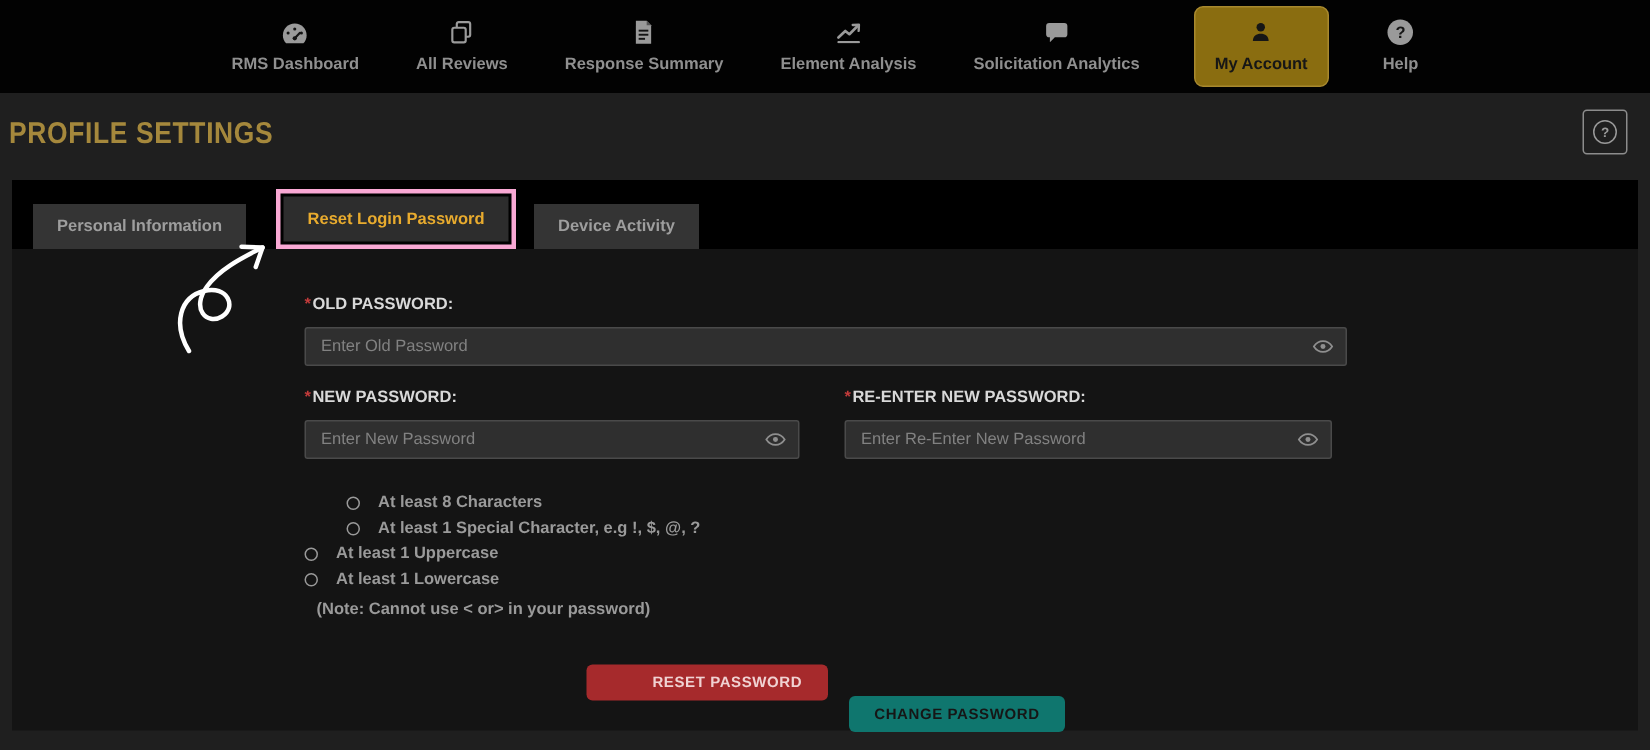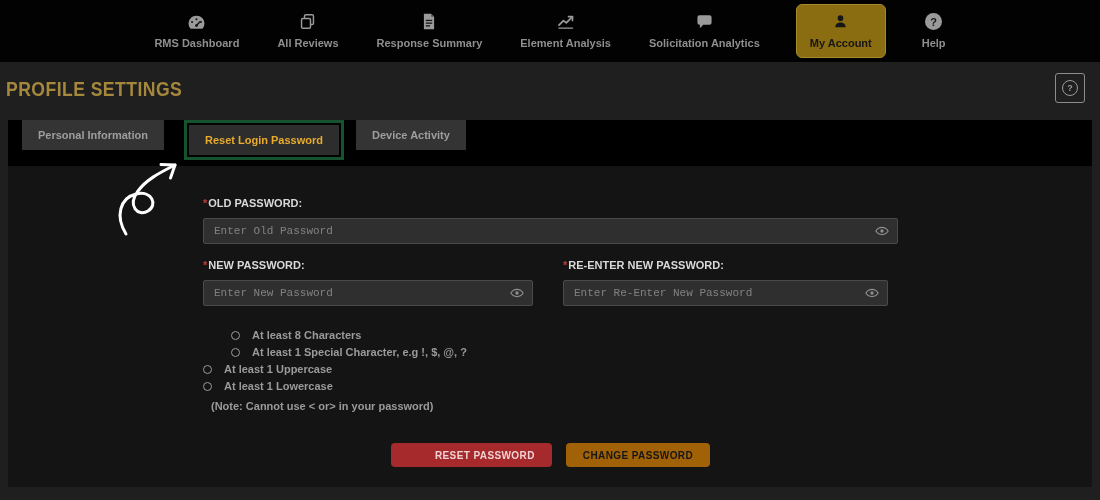--- a/index.html
+++ b/index.html
@@ -53,46 +53,46 @@
     display:flex; align-items:center; justify-content:center;
   }
 
   
   .panel {
     position:absolute; left:8px; top:120px; width:1084px; height:367px;
     background:#141414;
   }
   .tabrow {
     position:absolute; left:0; top:0; width:100%; height:46px;
-    background:#000; display:flex; align-items:flex-start; padding-left:14px;
+    background:#000; display:flex; align-items:flex-end; padding-left:14px;
   }
   .tab {
     background:#343434; color:#9e9e9e; font-size:11px; font-weight:700;
     padding:9px 16px; white-space:nowrap; cursor:pointer;
   }
   .tab-hl-box {
-    border:3px solid #14532d; padding:2px; margin-left:20px; margin-right:12px;
+    border:3px solid #f9a8d4; padding:2px; margin-left:20px; margin-right:12px;
     background:#000;
   }
   .tab.active {
     background:#2d2d2d; color:#e8ab2e; margin:0;
   }
 
   
   .annot-arrow { position:absolute; left:104px; top:38px; pointer-events:none; }
 
   
   .form { position:absolute; left:195px; top:70px; width:695px; padding-top:7px; }
   .f-label { font-size:11px; font-weight:700; color:#d9d9d9; height:13px; margin-bottom:8px; }
   .req-star { color:#c23b3b; margin-right:1px; }
   .input-wrap { position:relative; height:26px; }
   .input-wrap input {
     width:100%; height:26px; background:#2f2f2f; border:1px solid #4a4a4a;
     border-radius:2px; color:#dddddd; font-size:11px; padding:0 28px 0 10px;
-    font-family:Liberation Mono, monospace; outline:none;
+    font-family:Liberation Sans, sans-serif; outline:none;
   }
   .input-wrap input::placeholder { color:#828282; }
   .eye {
     position:absolute; right:9px; top:50%; transform:translateY(-50%);
     cursor:pointer; display:flex; align-items:center;
   }
   .two-col { display:flex; margin-top:15px; }
   .col-l { width:330px; }
   .col-r { width:325px; margin-left:30px; }
 
@@ -107,21 +107,21 @@
 
   .pw-note { margin-top:3px; margin-left:8px; font-size:11px; font-weight:700; color:#9a9a9a; }
 
   .btn-row { margin-top:31px; display:flex; justify-content:center; gap:14px; }
   .btn {
     height:24px; border:none; border-radius:4px; font-size:10px; font-weight:700;
     letter-spacing:.4px; padding:0 17px; cursor:pointer;
     font-family:"Liberation Sans", sans-serif;
   }
   .btn-reset { background:#a62a2c; color:#f0d2d2;padding-left:44px; }
-  .btn-change { background:#a16207; color:#161616; }
+  .btn-change { background:#0f766e; color:#161616;margin-top:21px; }
 </style>
 </head>
 <body>
 
 <div class="navbar">
 
   <div class="nav-item">
     <span class="nav-ico">
       <svg width="19" height="16" viewBox="0 0 24 20">
         <path d="M12 2 C6.2 2 2 6.4 2 12 c0 2.6 1 4.9 2.7 6.6 h14.6 C21 16.9 22 14.6 22 12 22 6.4 17.8 2 12 2z" fill="#9a9a9a"></path>

